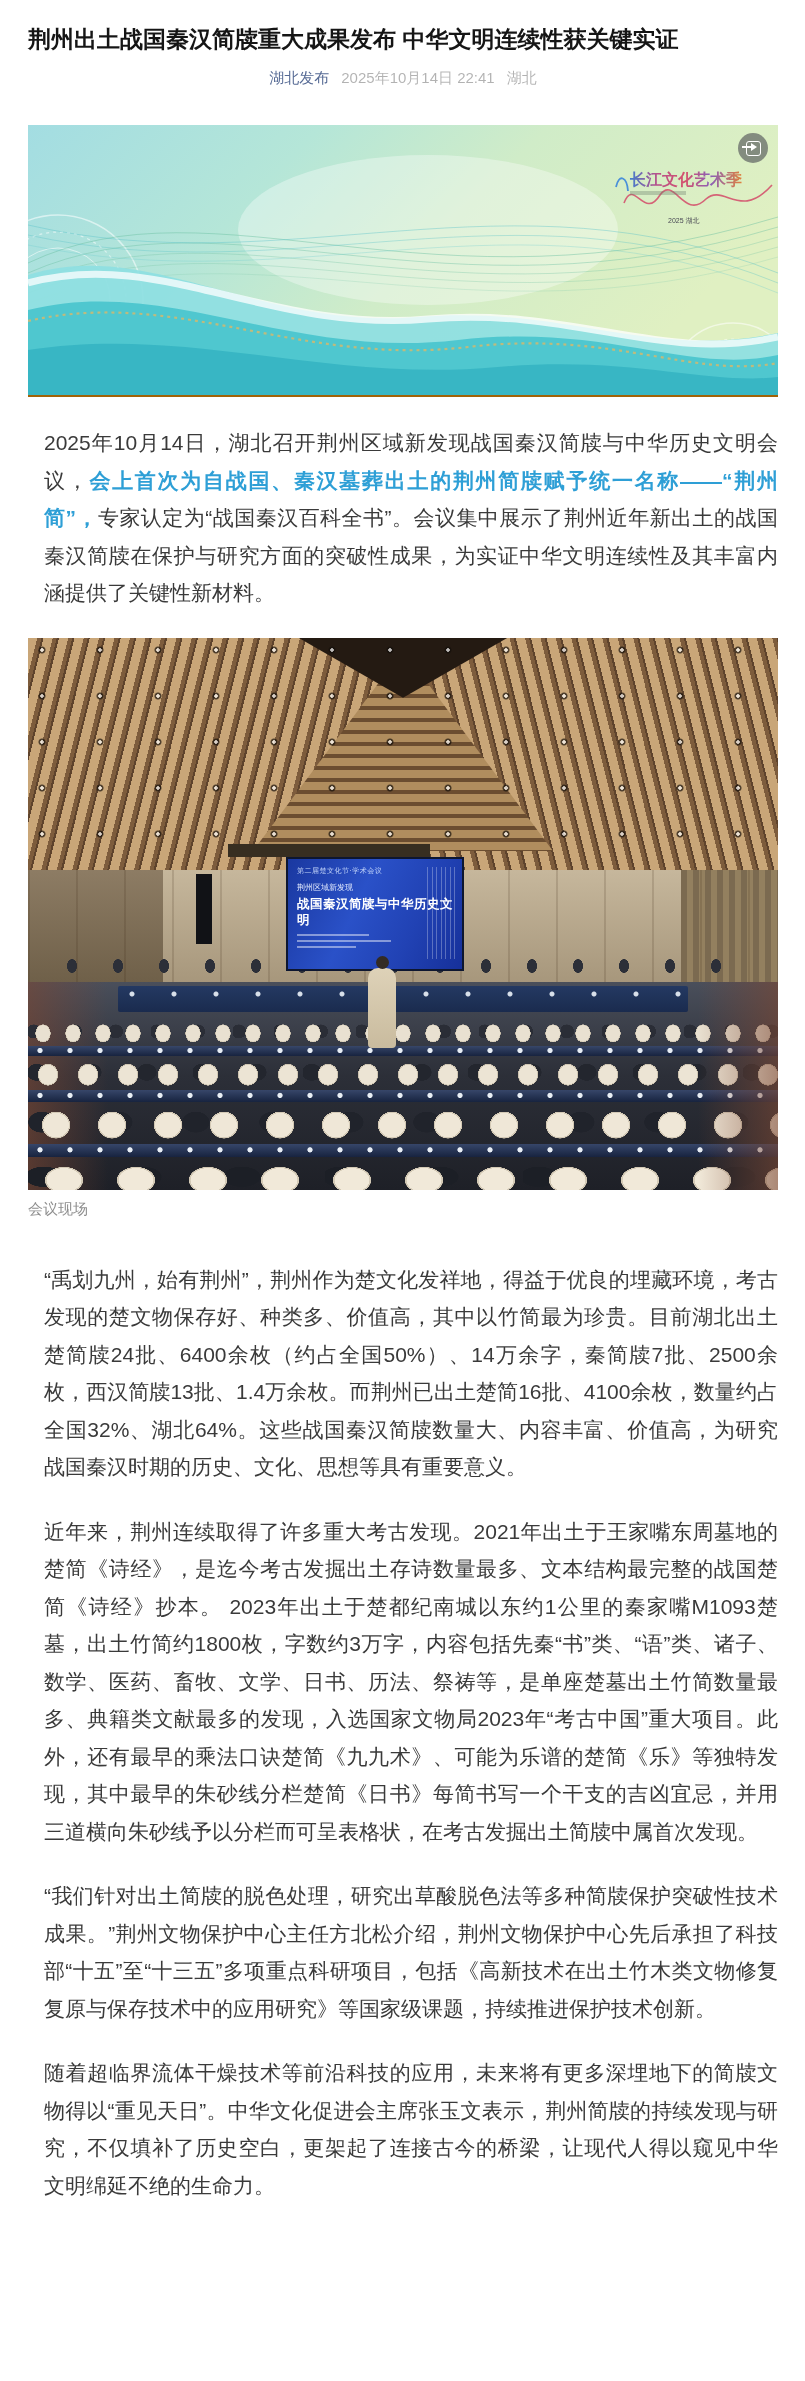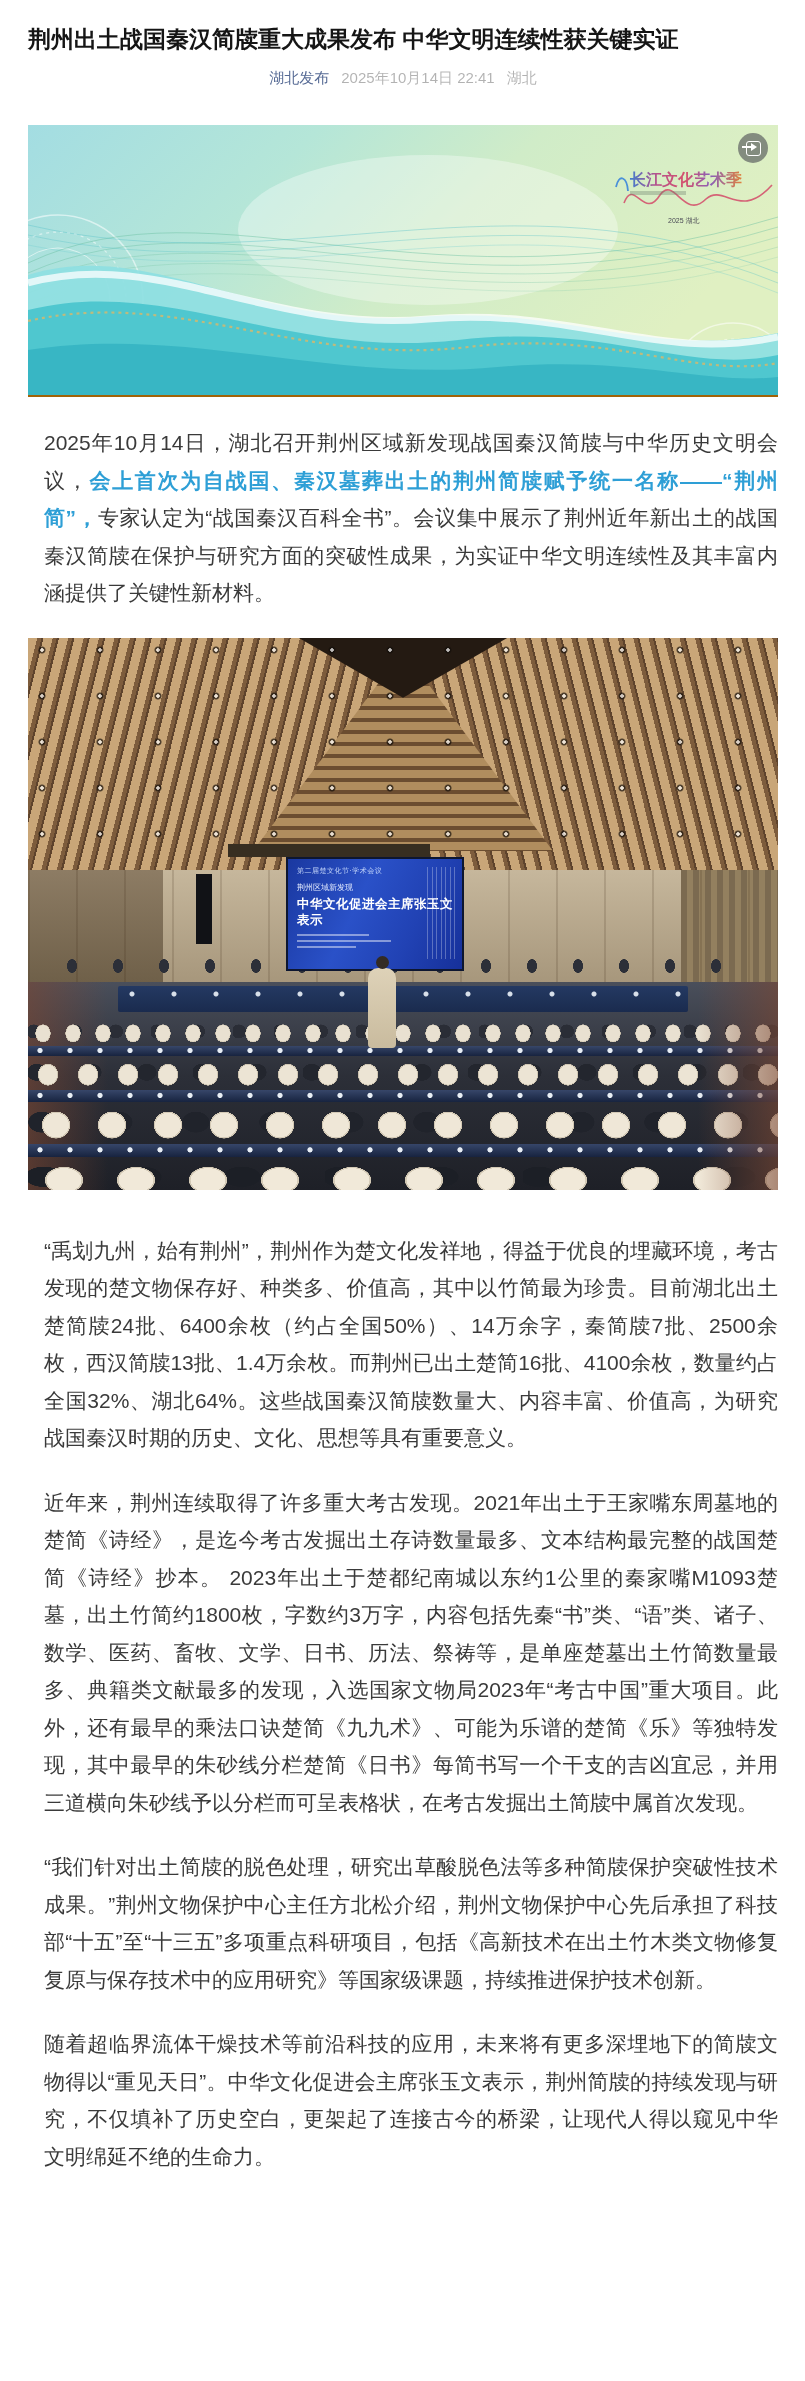--- a/index.html
+++ b/index.html
@@ -216,39 +216,40 @@
       <div class="people-row"></div>
     </div>
 
     <div class="scr-beam"></div>
     <div class="spk spk-l"></div>
     <div class="spk spk-r"></div>
 
     <div class="ph-screen">
       <div class="scr-small">第二届楚文化节·学术会议</div>
       <div class="scr-line1">荆州区域新发现</div>
-      <div class="scr-title">中华文化促进会主席张玉文表示</div>
+      <div class="scr-title">战国秦汉简牍与中华历史文明</div>
       <div class="scr-bar b1"></div>
       <div class="scr-bar b2"></div>
       <div class="scr-bar b3"></div>
       <div class="scr-slips"></div>
     </div>
 
     <div class="ph-floor">
       <div class="headtable"></div>
       <div class="chair-row r1"></div>
       <div class="table-strip t1"></div>
       <div class="chair-row r2"></div>
       <div class="table-strip t2"></div>
       <div class="chair-row r3"></div>
       <div class="table-strip t3"></div>
       <div class="chair-row r4"></div>
     </div>
     <div class="standing"></div>
   </div>
 
+  <div class="caption">会议现场</div>
 
   <p class="para" style="margin-top:42px;">“禹划九州，始有荆州”，荆州作为楚文化发祥地，得益于优良的埋藏环境，考古发现的楚文物保存好、种类多、价值高，其中以竹简最为珍贵。目前湖北出土楚简牍24批、6400余枚（约占全国50%）、14万余字，秦简牍7批、2500余枚，西汉简牍13批、1.4万余枚。而荆州已出土楚简16批、4100余枚，数量约占全国32%、湖北64%。这些战国秦汉简牍数量大、内容丰富、价值高，为研究战国秦汉时期的历史、文化、思想等具有重要意义。</p>
   <p class="para">近年来，荆州连续取得了许多重大考古发现。2021年出土于王家嘴东周墓地的楚简《诗经》，是迄今考古发掘出土存诗数量最多、文本结构最完整的战国楚简《诗经》抄本。 2023年出土于楚都纪南城以东约1公里的秦家嘴M1093楚墓，出土竹简约1800枚，字数约3万字，内容包括先秦“书”类、“语”类、诸子、数学、医药、畜牧、文学、日书、历法、祭祷等，是单座楚墓出土竹简数量最多、典籍类文献最多的发现，入选国家文物局2023年“考古中国”重大项目。此外，还有最早的乘法口诀楚简《九九术》、可能为乐谱的楚简《乐》等独特发现，其中最早的朱砂线分栏楚简《日书》每简书写一个干支的吉凶宜忌，并用三道横向朱砂线予以分栏而可呈表格状，在考古发掘出土简牍中属首次发现。</p>
   <p class="para">“我们针对出土简牍的脱色处理，研究出草酸脱色法等多种简牍保护突破性技术成果。”荆州文物保护中心主任方北松介绍，荆州文物保护中心先后承担了科技部“十五”至“十三五”多项重点科研项目，包括《高新技术在出土竹木类文物修复复原与保存技术中的应用研究》等国家级课题，持续推进保护技术创新。</p>
   <p class="para">随着超临界流体干燥技术等前沿科技的应用，未来将有更多深埋地下的简牍文物得以“重见天日”。中华文化促进会主席张玉文表示，荆州简牍的持续发现与研究，不仅填补了历史空白，更架起了连接古今的桥梁，让现代人得以窥见中华文明绵延不绝的生命力。</p>
 
 </div>
 
 </body></html>

